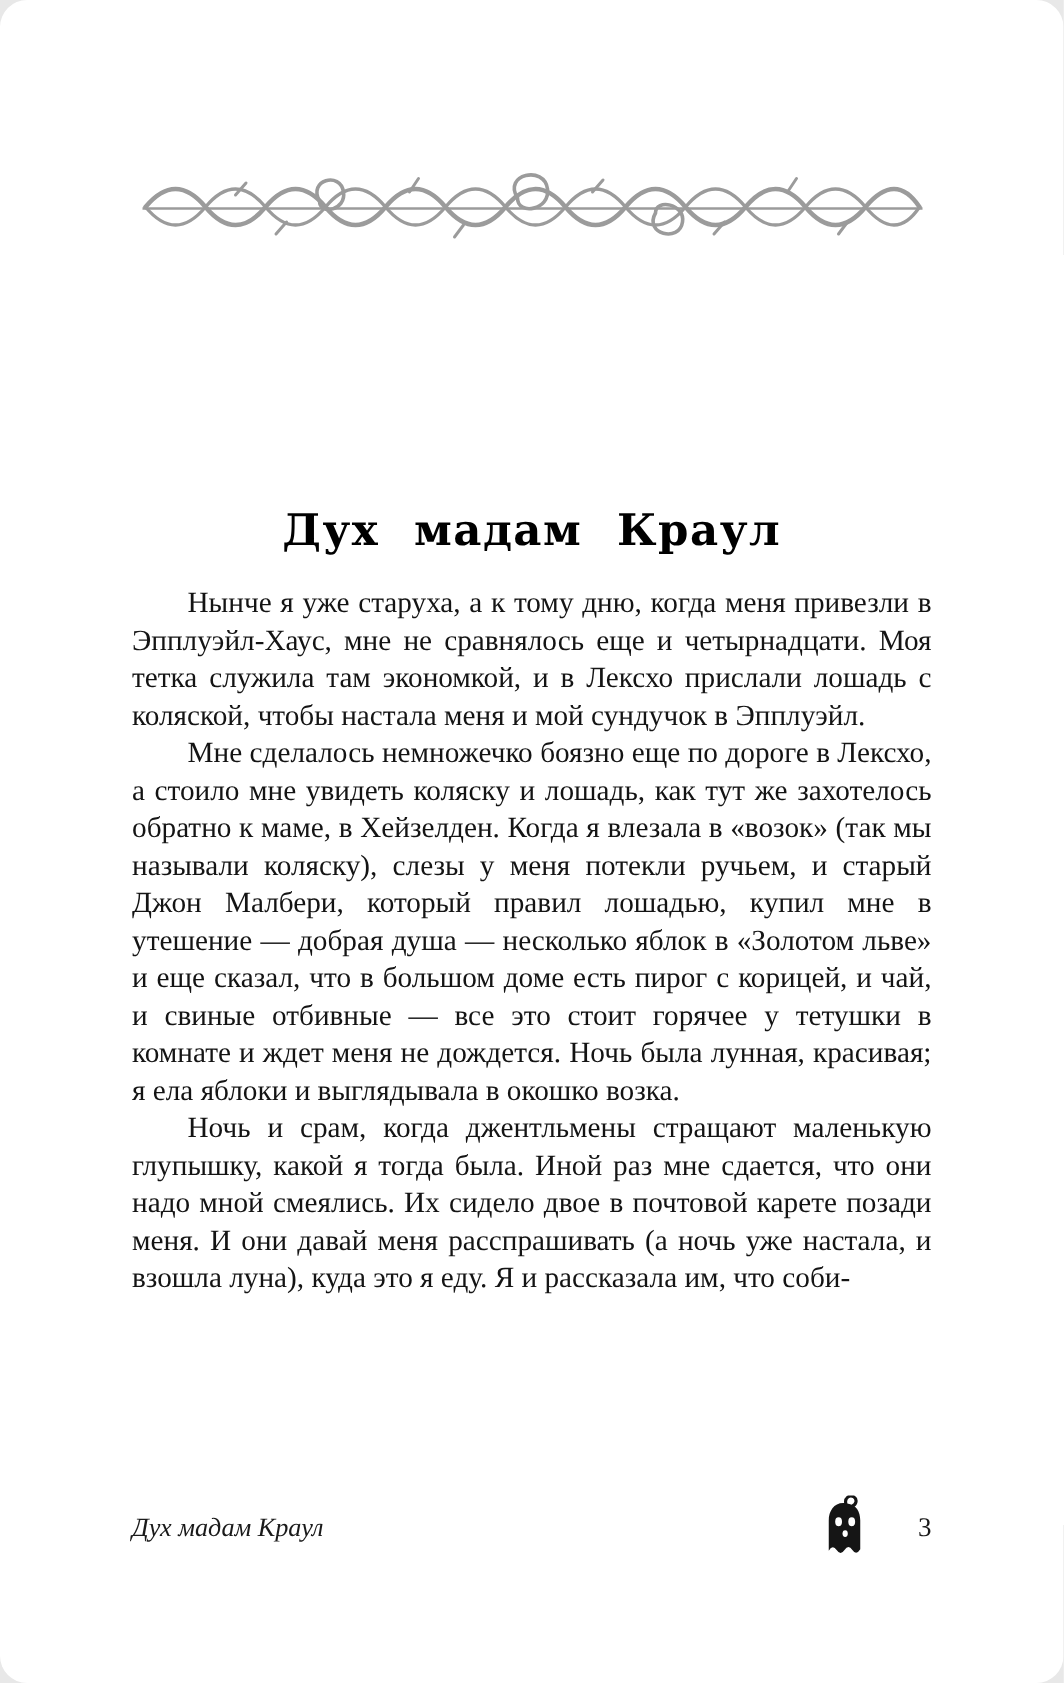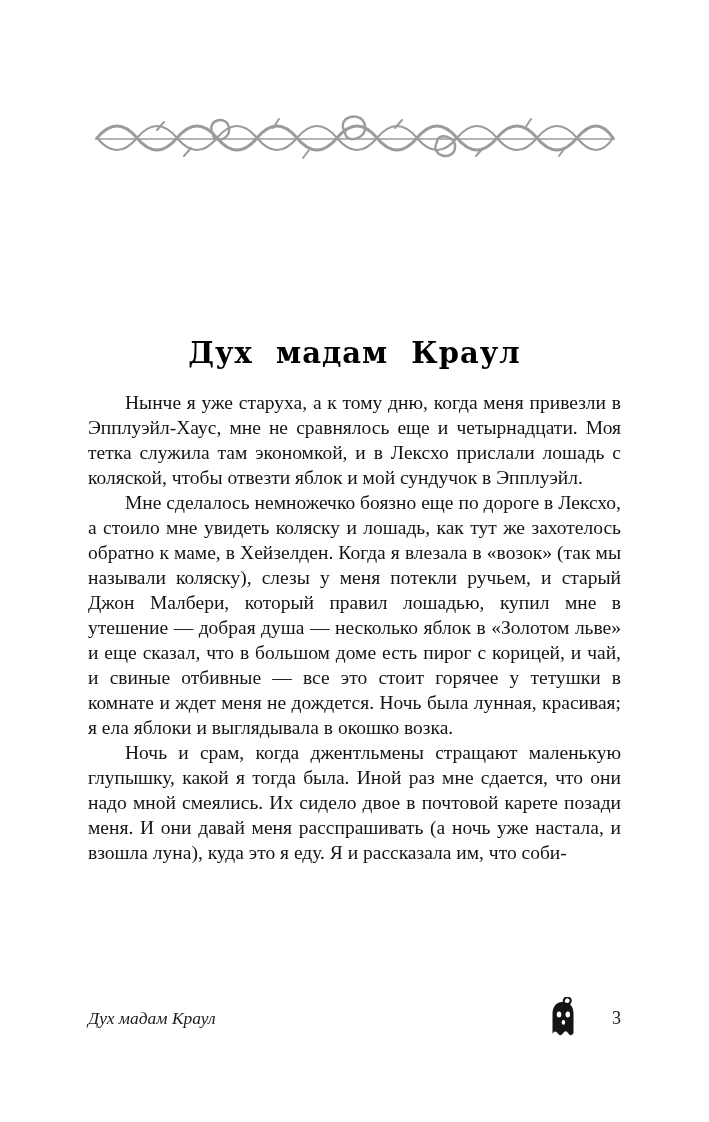--- a/index.html
+++ b/index.html
@@ -5,20 +5,21 @@
   html, body { margin: 0; padding: 0; background: #e8e8e8; }
   .page {
     position: relative;
     width: 709px;
     height: 1122px;
     margin: 0 auto;
     background: #ffffff;
     font-family: "Liberation Serif", serif;
     color: #1a1a1a;
     overflow: hidden;
+    border-radius: 18px;
   }
 
   
   .ornament {
     position: absolute;
     top: 108px;
     left: 50%;
     transform: translateX(-50%);
     width: 520px;
     height: 58px;
@@ -109,21 +110,21 @@
         <path d="M388 40 l-7 8"></path>
         <path d="M430 20 l6 -9"></path>
         <path d="M470 40 l-6 8"></path>
       </g>
     </svg>
   </div>
 
   <div class="chapter-title">Дух мадам Краул</div>
 
   <div class="body-text">
-    <p>Нынче я уже старуха, а к тому дню, когда меня привезли в Эпплуэйл-Хаус, мне не сравнялось еще и четырнадцати. Моя тетка служила там экономкой, и в Лексхо прислали лошадь с коляской, чтобы отвезти яблок и мой сундучок в Эпплуэйл.</p>
+    <p>Нынче я уже старуха, а к тому дню, когда меня привезли в Эпплуэйл-Хаус, мне не сравнялось еще и четырнадцати. Моя тетка служила там экономкой, и в Лексхо прислали лошадь с коляской, чтобы настала меня и мой сундучок в Эпплуэйл.</p>
     <p>Мне сделалось немножечко боязно еще по дороге в Лексхо, а стоило мне увидеть коляску и лошадь, как тут же захотелось обратно к маме, в Хейзелден. Когда я влезала в «возок» (так мы называли коляску), слезы у меня потекли ручьем, и старый Джон Малбери, который правил лошадью, купил мне в утешение — добрая душа — несколько яблок в «Золотом льве» и еще сказал, что в большом доме есть пирог с корицей, и чай, и свиные отбивные — все это стоит горячее у тетушки в комнате и ждет меня не дождется. Ночь была лунная, красивая; я ела яблоки и выглядывала в окошко возка.</p>
     <p>Ночь и срам, когда джентльмены стращают маленькую глупышку, какой я тогда была. Иной раз мне сдается, что они надо мной смеялись. Их сидело двое в почтовой карете позади меня. И они давай меня расспрашивать (а ночь уже настала, и взошла луна), куда это я еду. Я и рассказала им, что соби-</p>
   </div>
 
   <div class="footer">
     <span class="running-title">Дух мадам Краул</span>
     <span class="spacer"></span>
     <span class="ghost">
       <svg viewBox="0 0 40 48">
         <path d="M22 6 C13 4 8 11 8 19 L8 42 q3 -5 6 -0.5 q3 4.5 6 0 q3 -4.5 6 0 q3 4.5 6 -0.5 L32 19 C32 12 29 7 22 6 Z" fill="#151515"></path>

